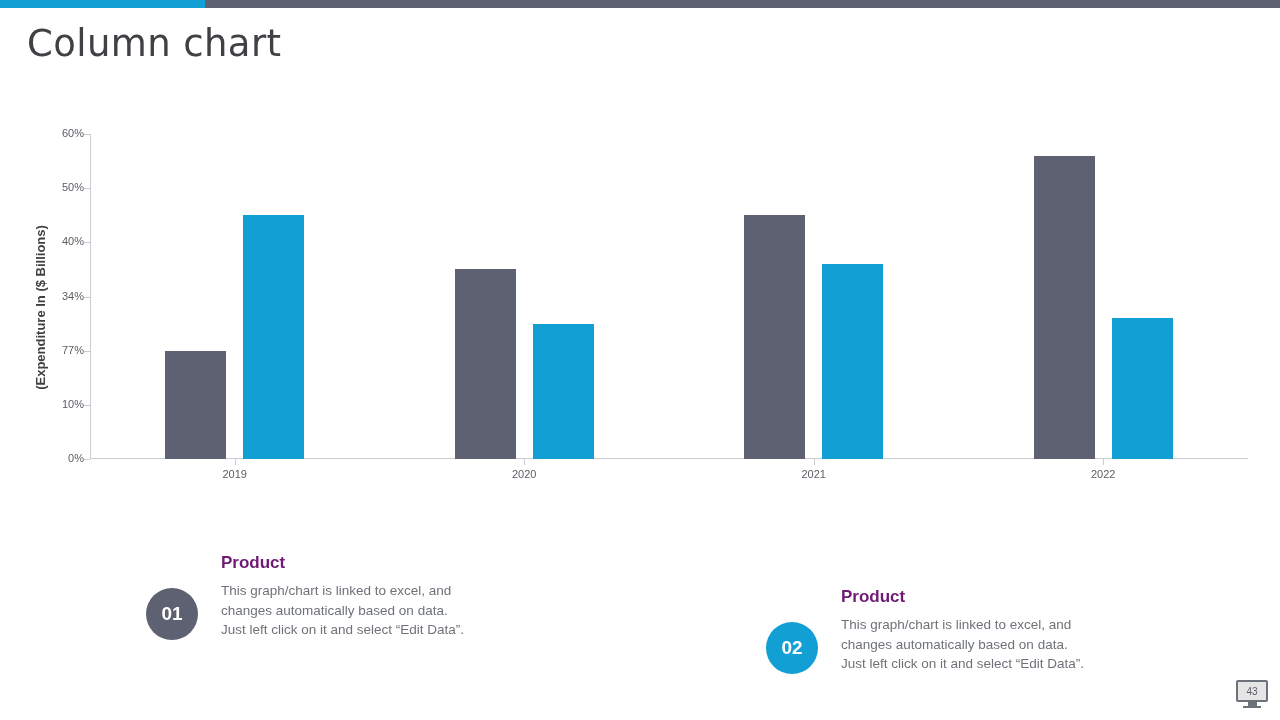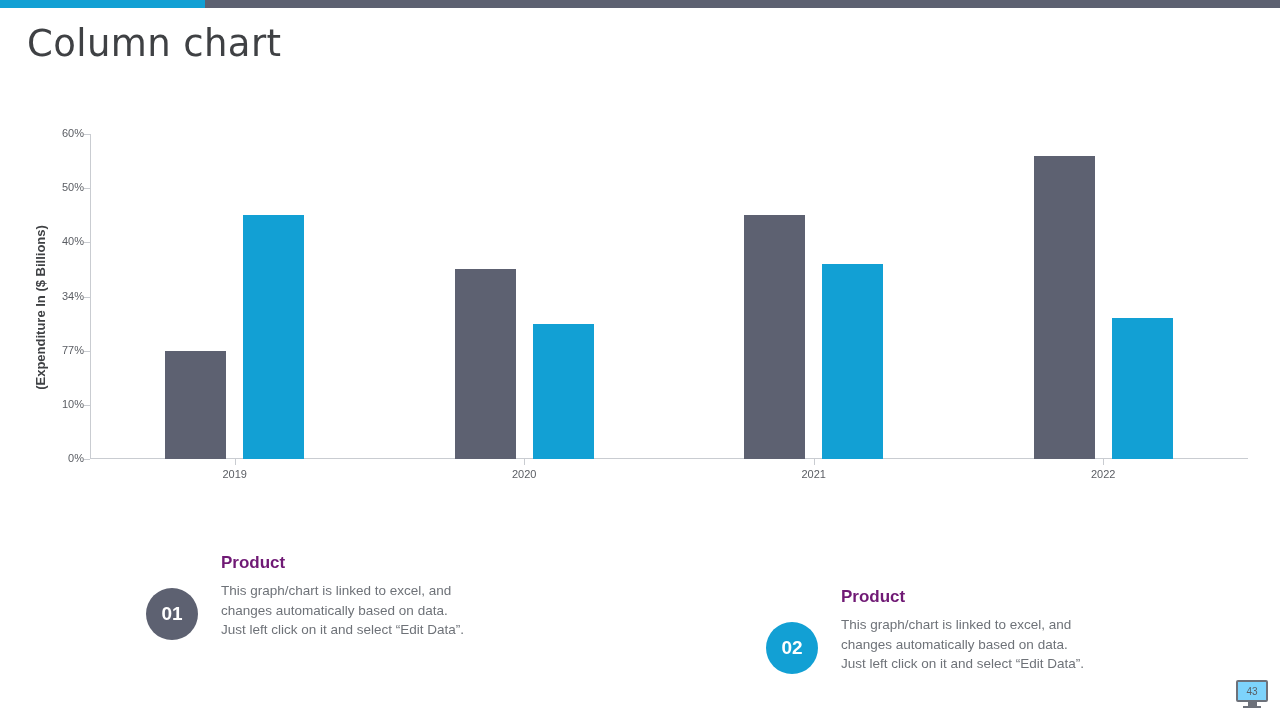--- a/index.html
+++ b/index.html
@@ -97,21 +97,21 @@
 
   
   .pagenum {
     position:absolute; right:10px; bottom:8px;
     width:36px; height:32px;
     display:flex; flex-direction:column; align-items:center;
   }
   .pagenum-screen {
     width:32px; height:22px; border:2px solid #6d717a; border-radius:2px;
     display:flex; align-items:center; justify-content:center;
-    font-size:10px; color:#5a5d63; background:#7dd3fc;
+    font-size:10px; color:#5a5d63; background:#e5e5e5;
   }
   .pagenum-stand { width:9px; height:4px; background:#6d717a; }
   .pagenum-base  { width:18px; height:2px; background:#6d717a; }
 </style>
 </head>
 <body>
 
 <div class="slide">
 
   <div class="topbar">

